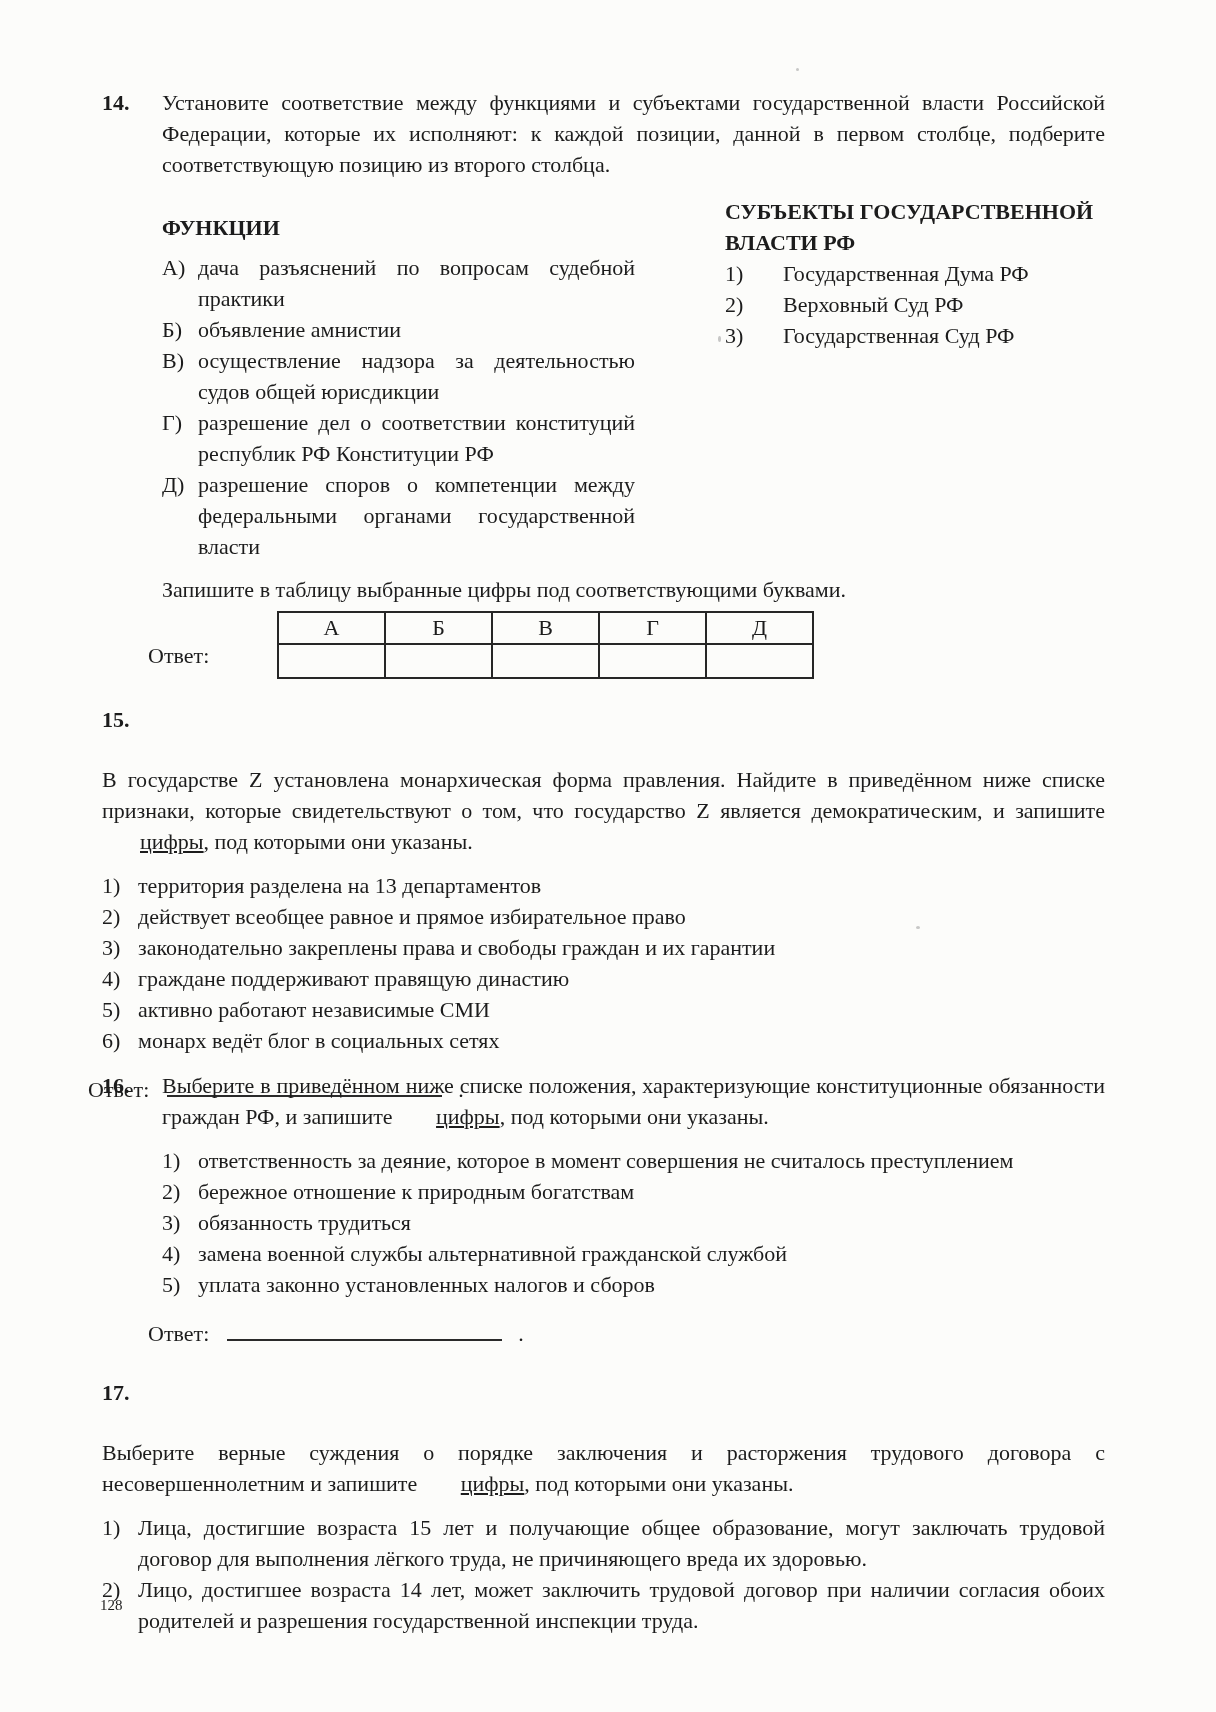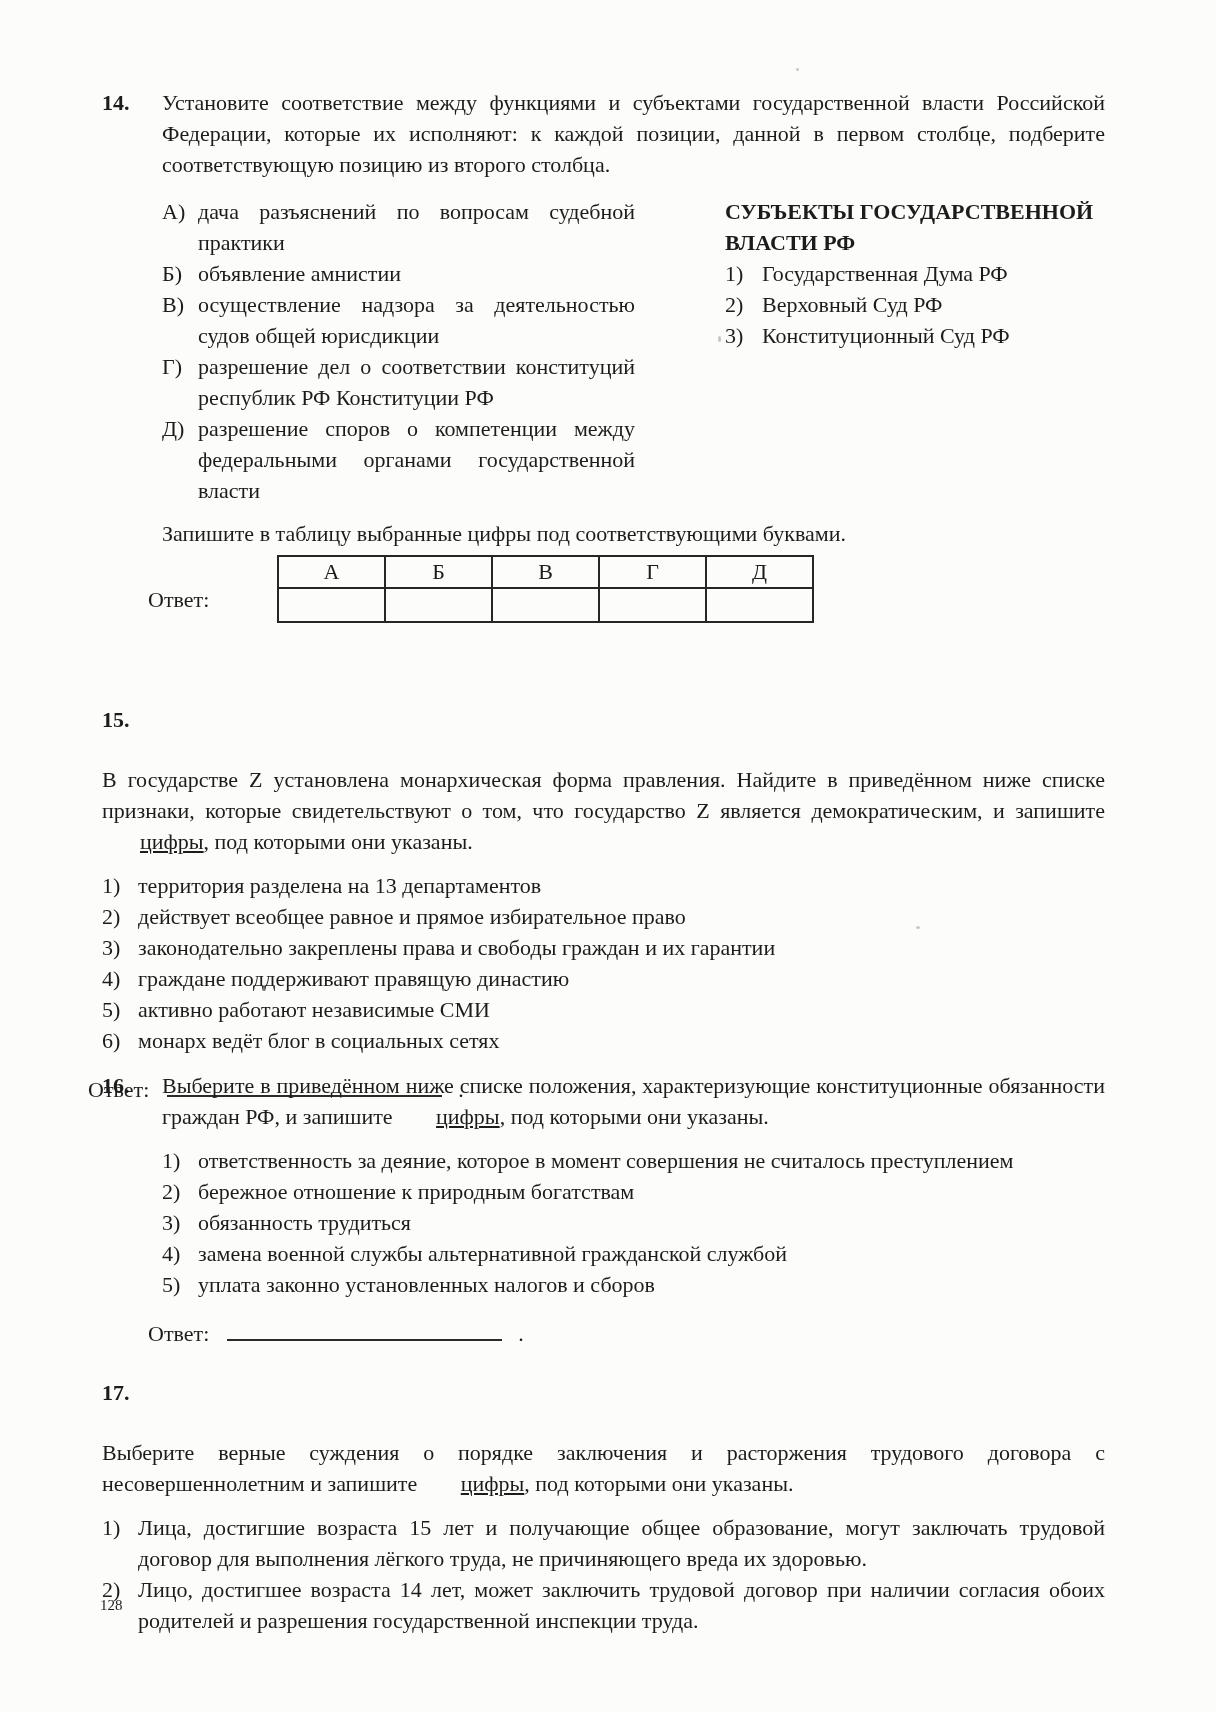--- a/index.html
+++ b/index.html
@@ -24,21 +24,21 @@
   
   .cols { display: flex; margin-top: 16px; }
   .col-left { width: 473px; }
   .col-right { margin-left: 90px; flex: 1; min-width: 0; }
   .colhead { font-weight: 700; margin: 0; }
   .colhead-left { margin: 16px 0 9px 0; }
   .opt { display: flex; }
   .opt-label { flex: 0 0 36px; }
   .opt-text { flex: 1; text-align: justify; min-width: 0; }
   .col-right .opt-label { flex: 0 0 37px; }
-  .col-right .opt-text { text-align: left; }
+  .col-right .opt-text { text-align: left; margin-left: 21px; }
 
   .tbl-instr { margin-top: 12px; }
   .ans-tbl-row { display: flex; margin-top: 6px; margin-left: -14px; }
   .ans-tbl-label { width: 129px; align-self: flex-end; padding-bottom: 8px; }
   table.answer-table { border-collapse: collapse; }
   table.answer-table td {
     width: 105px; text-align: center; padding: 0;
     border: 2px solid #262626;
   }
   table.answer-table tr.hrow td { height: 30px; line-height: 30px; }
@@ -67,20 +67,21 @@
 
 <div class="page">
 
   <section class="q" style="top:87px;">
     <div class="qnum">14.</div>
     <div class="qbody">
       <p class="jp">Установите соответствие между функциями и субъектами государственной власти Российской Федерации, которые их исполняют: к каждой позиции, данной в первом столбце, подберите соответствующую позицию из второго столбца.</p>
 
       <div class="cols">
         <div class="col-left">
+          <p class="colhead colhead-left">ФУНКЦИИ</p>
           <div class="opt">
             <span class="opt-label">А)</span>
             <span class="opt-text">дача разъяснений по вопросам судебной практики</span>
           </div>
           <div class="opt">
             <span class="opt-label">Б)</span>
             <span class="opt-text">объявление амнистии</span>
           </div>
           <div class="opt">
             <span class="opt-label">В)</span>
@@ -101,21 +102,21 @@
           <div class="opt">
             <span class="opt-label">1)</span>
             <span class="opt-text">Государственная Дума РФ</span>
           </div>
           <div class="opt">
             <span class="opt-label">2)</span>
             <span class="opt-text">Верховный Суд РФ</span>
           </div>
           <div class="opt">
             <span class="opt-label">3)</span>
-            <span class="opt-text">Конституционный Суд РФ</span>
+            <span class="opt-text">Государственная Суд РФ</span>
           </div>
         </div>
       </div>
 
       <p class="jp tbl-instr">Запишите в таблицу выбранные цифры под соответствующими буквами.</p>
 
       <div class="ans-tbl-row">
         <span class="ans-tbl-label">Ответ:</span>
         <table class="answer-table">
           <tbody>

